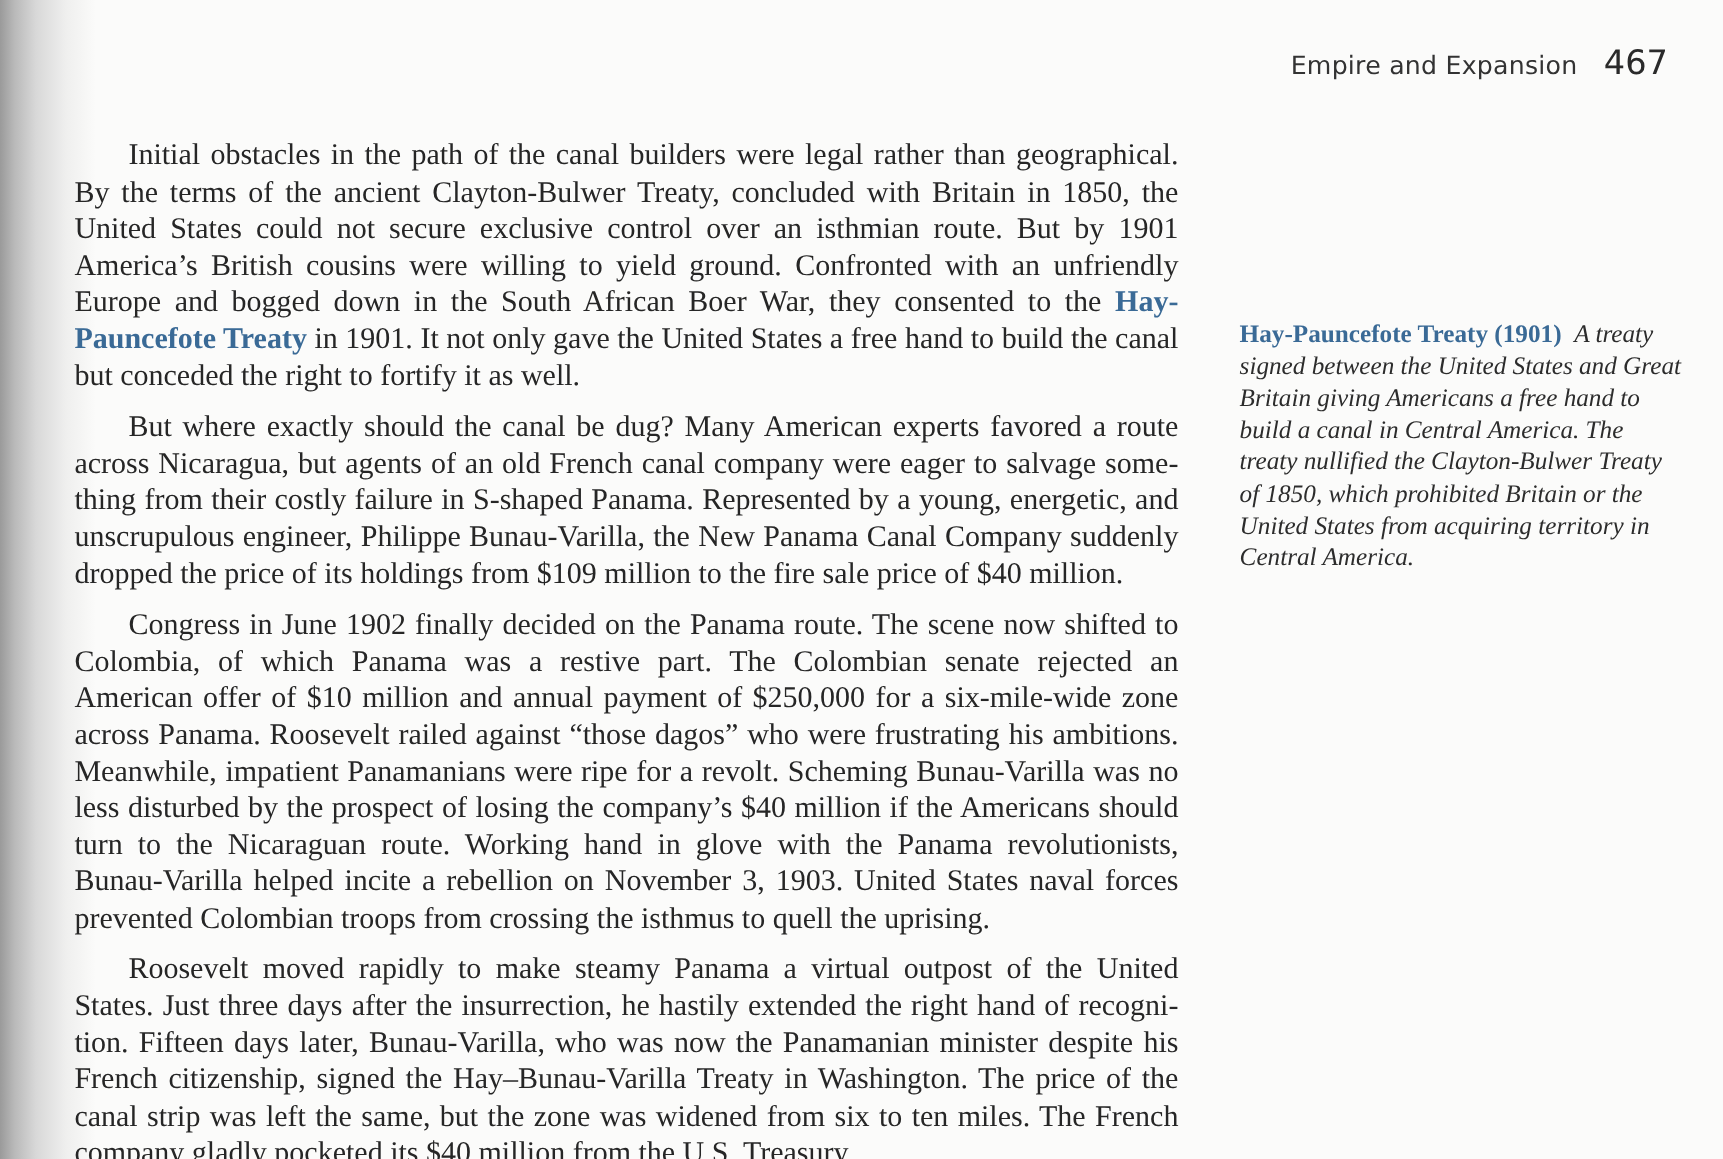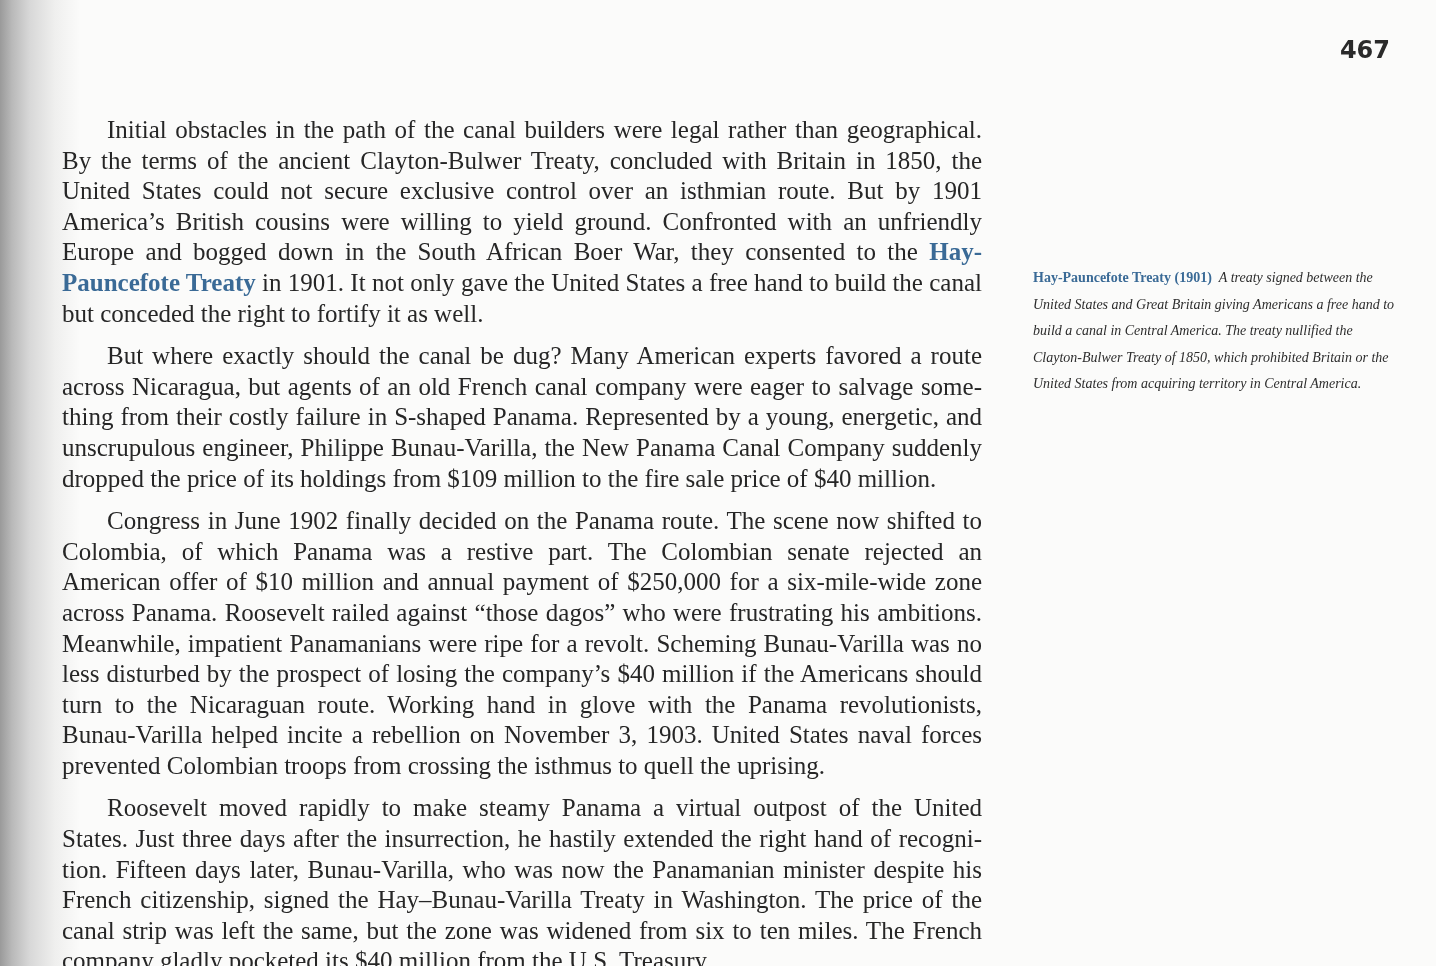--- a/index.html
+++ b/index.html
@@ -32,22 +32,22 @@
       color: #333;
       display: flex;
       align-items: baseline;
       gap: 22px;
     }
     .running-head .section-title {
       font-weight: normal;
       letter-spacing: 0.2px;
     }
     .running-head .page-number {
-      font-weight: bold;
-      font-size: 24px;
+      font-weight: normal;
+      font-size: 28px;
       color: #2a2a2a;
     }
     .body-column {
       position: absolute;
       left: 50px;
       top: 103px;
       width: 944px;
     }
     .body-column p {
       margin: 12px;
@@ -61,39 +61,40 @@
     .key-term {
       color: #3a6a96;
       font-weight: bold;
     }
     .margin-note {
       position: absolute;
       left: 1033px;
       top: 265px;
       width: 370px;
       font-family: "Liberation Serif", "DejaVu Serif", serif;
-      font-size: 14px;
+      font-size: 21px;
       line-height: 26.6px;
       color: #2c2c2c;
     }
     .margin-note .note-term {
       color: #3a6a96;
       font-weight: bold;
       font-style: normal;
     }
     .margin-note .note-def {
       font-style: italic;
     }
   </style>
 </head>
 <body>
 
 <div class="gutter-shadow"></div>
 
 <header class="running-head">
+  <span class="section-title">Empire and Expansion</span>
   <span class="page-number">467</span>
 </header>
 
 <main class="body-column">
   <p>
     <span>Initial obstacles in the path of the canal builders were legal rather than geo­graphical. By the terms of the ancient Clayton-Bulwer Treaty, concluded with Britain in 1850, the United States could not secure exclusive control over an isthmian route. But by 1901 America’s British cousins were willing to yield ground. Confronted with an unfriendly Europe and bogged down in the South African Boer War, they consented to the </span><span class="key-term" style="color: rgb(58, 106, 150);">Hay-Pauncefote Treaty</span><span> in 1901. It not only gave the United States a free hand to build the canal but conceded the right to fortify it as well.</span>
   </p>
   <p>But where exactly should the canal be dug? Many American experts favored a route across Nicaragua, but agents of an old French canal company were eager to salvage some­thing from their costly failure in S-shaped Panama. Represented by a young, energetic, and unscrupulous engineer, Philippe Bunau-Varilla, the New Panama Canal Company sud­denly dropped the price of its holdings from $109 million to the fire sale price of $40 million.</p>
   <p>Congress in June 1902 finally decided on the Panama route. The scene now shifted to Colombia, of which Panama was a restive part. The Colombian senate rejected an American offer of $10 million and annual payment of $250,000 for a six-mile-wide zone across Panama. Roosevelt railed against “those dagos” who were frustrating his ambi­tions. Meanwhile, impatient Panamanians were ripe for a revolt. Scheming Bunau-Varilla was no less disturbed by the prospect of losing the company’s $40 million if the Americans should turn to the Nicaraguan route. Working hand in glove with the Panama revolution­ists, Bunau-Varilla helped incite a rebellion on November 3, 1903. United States naval forces prevented Colombian troops from crossing the isthmus to quell the uprising.</p>
   <p>Roosevelt moved rapidly to make steamy Panama a virtual outpost of the United States. Just three days after the insurrection, he hastily extended the right hand of recogni­tion. Fifteen days later, Bunau-Varilla, who was now the Panamanian minister despite his French citizenship, signed the Hay–Bunau-Varilla Treaty in Washington. The price of the canal strip was left the same, but the zone was widened from six to ten miles. The French company gladly pocketed its $40 million from the U.S. Treasury.</p>

